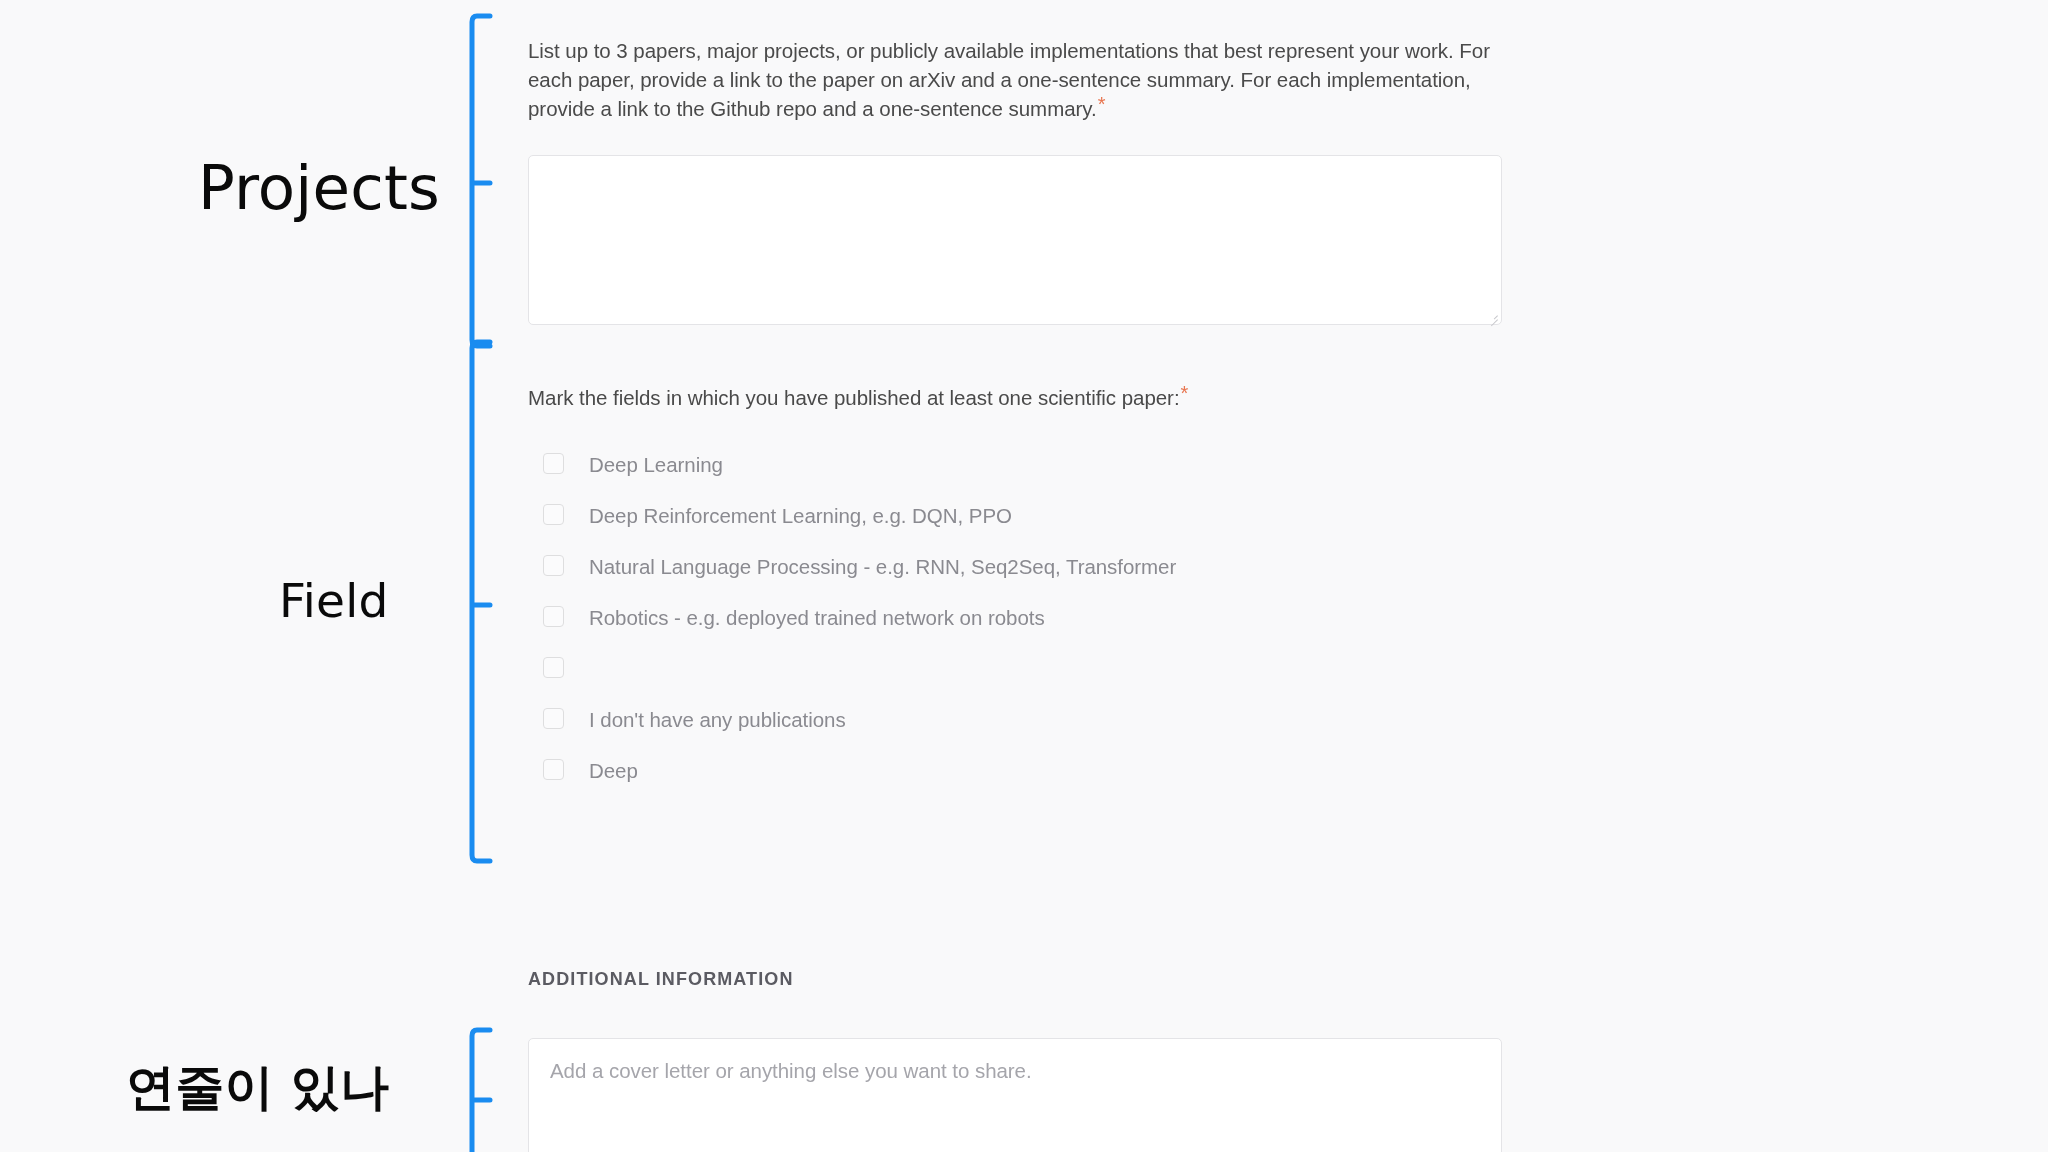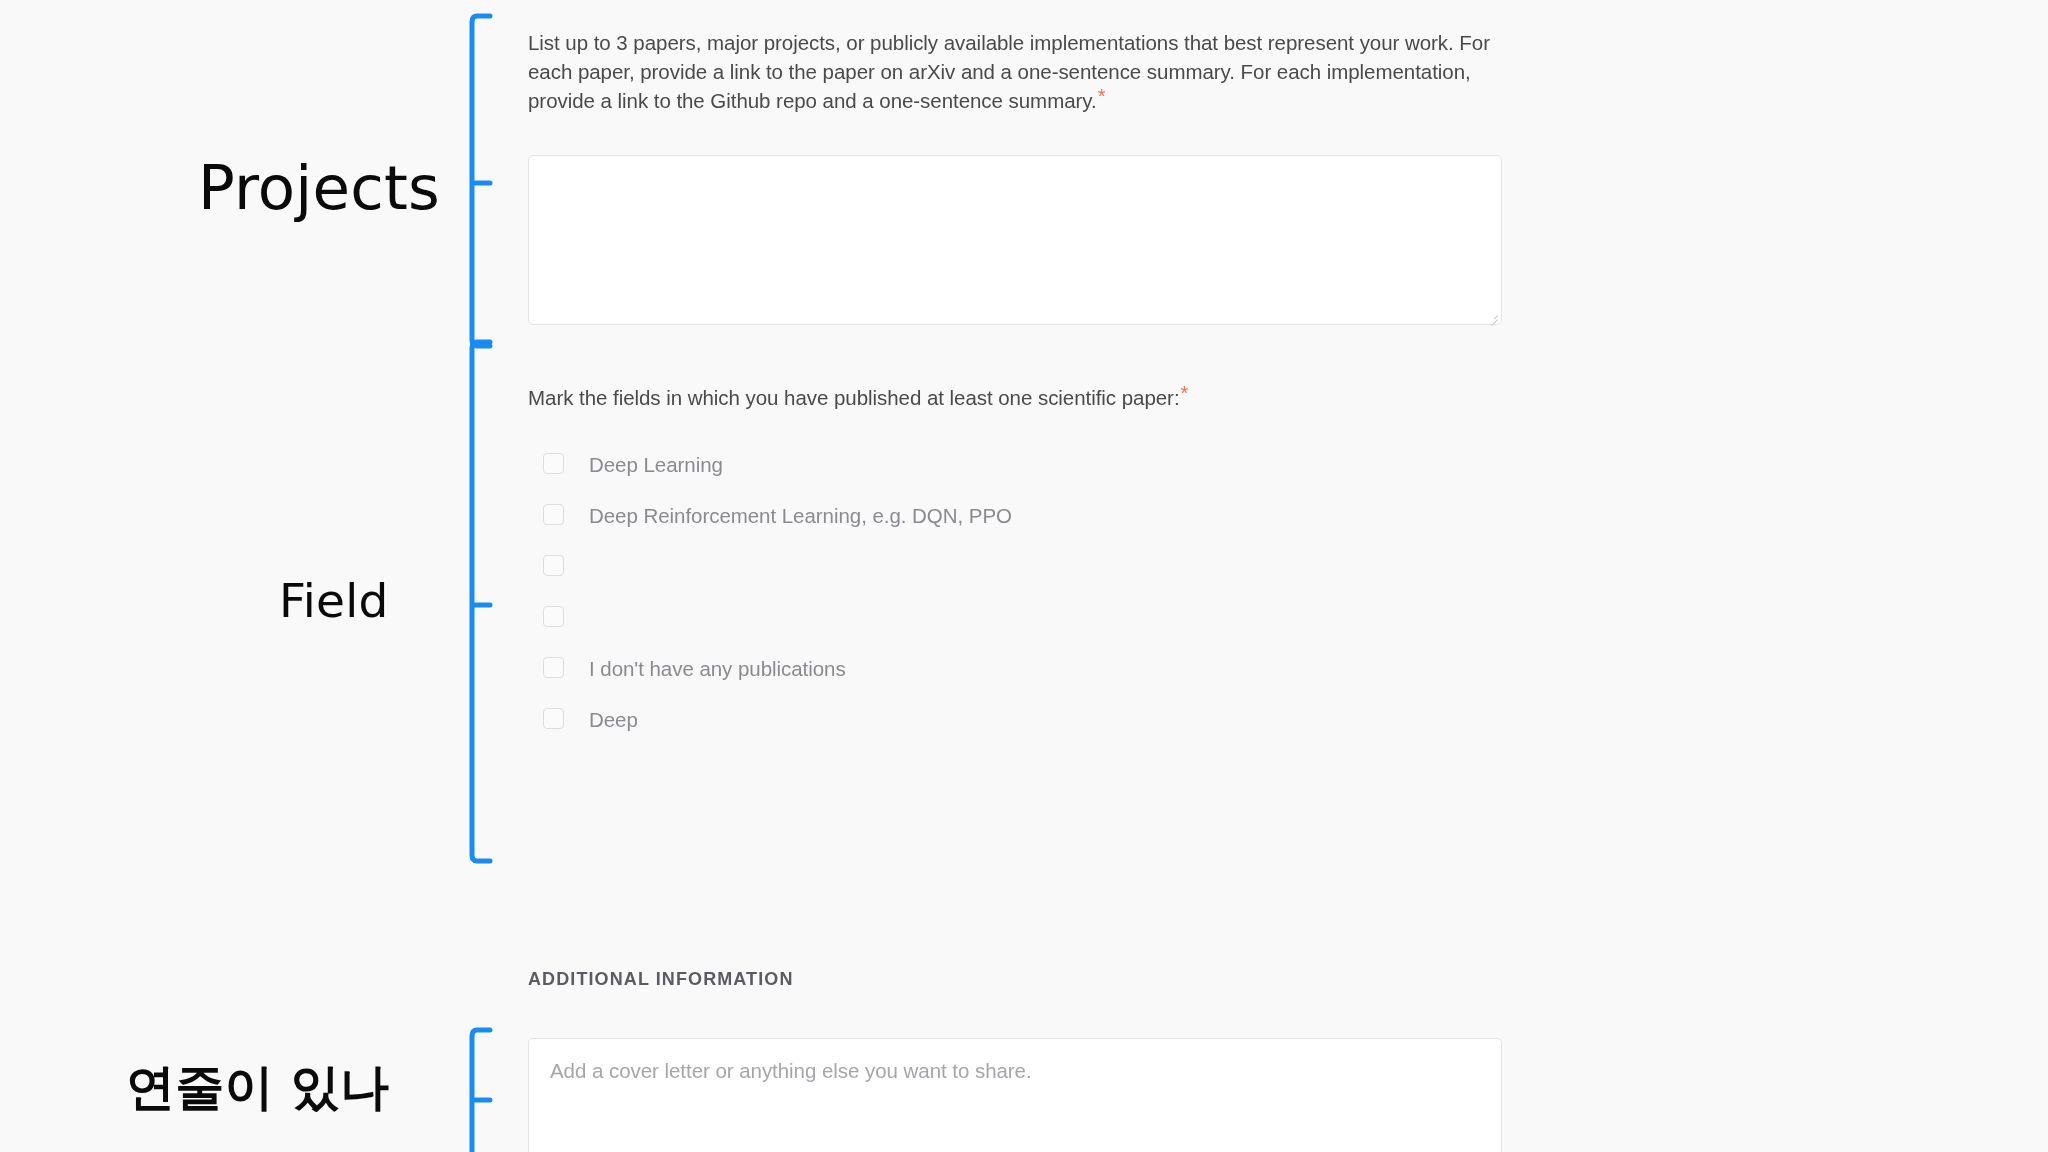--- a/index.html
+++ b/index.html
@@ -160,21 +160,21 @@
   </div>
 
   <div class="bracket" style="left:468px; top:1028px;">
     <svg width="26" height="128" viewBox="0 0 26 128">
       <path d="M22 2 H9 Q4 2 4 8 V62 M4 62 V126 M4 72 H22" fill="none" stroke="#1a8cf0" stroke-width="5" stroke-linecap="round" stroke-linejoin="round"></path>
     </svg>
   </div>
 
   <div class="form-col">
 
-    <div style="position:absolute; left:0; top:28px; width:962px;" class="prompt-text">
+    <div style="position:absolute; left:0; top:36px; width:962px;" class="prompt-text">
       <span>List up to 3 papers, major projects, or publicly available implementations that best represent your work. For each paper, provide a link to the paper on arXiv and a one-sentence summary. For each implementation, provide a link to the Github repo and a one-sentence summary.</span><span class="req-star">*</span>
     </div>
 
     <div class="textarea-box" style="position:absolute; left:0; top:155px; height:170px;">
       <div class="ta-placeholder"></div>
       <div class="resize-grip"></div>
     </div>
 
     <div style="position:absolute; left:0; top:383px;" class="prompt-text">
       <span>Mark the fields in which you have published at least one scientific paper:</span><span class="req-star">*</span>
@@ -188,22 +188,27 @@
       </div>
 
       <div class="checkbox-row">
         <span class="cb-box"></span>
         <span class="cb-label">Deep Reinforcement Learning, e.g. DQN, PPO</span>
       </div>
 
 
       <div class="checkbox-row">
         <span class="cb-box"></span>
-      </div>
-
+        <span class="cb-label">Natural Language Processing - e.g. RNN, Seq2Seq, Transformer</span>
+      </div>
+
+      <div class="checkbox-row">
+        <span class="cb-box"></span>
+        <span class="cb-label">Robotics - e.g. deployed trained network on robots</span>
+      </div>
 
       <div class="checkbox-row">
         <span class="cb-box"></span>
       </div>
 
       <div class="checkbox-row">
         <span class="cb-box"></span>
         <span class="cb-label">I don't have any publications</span>
       </div>
 

